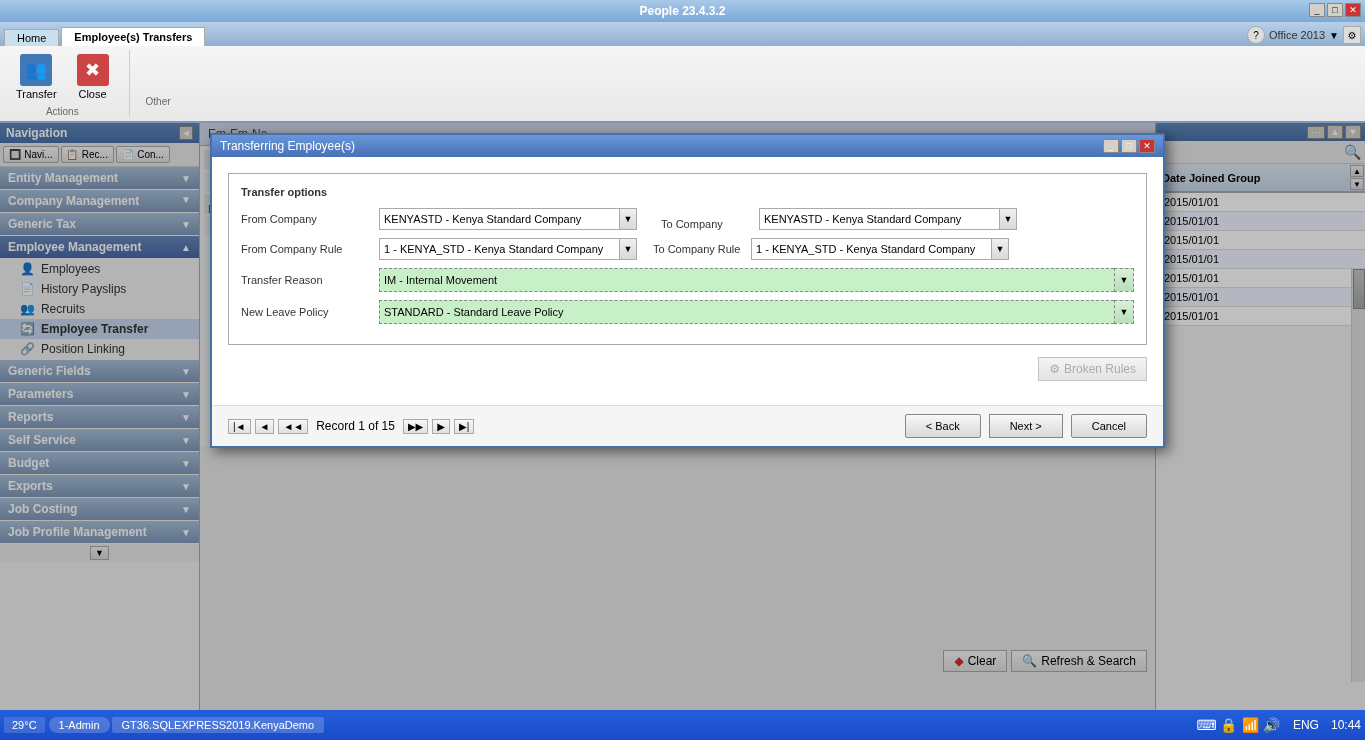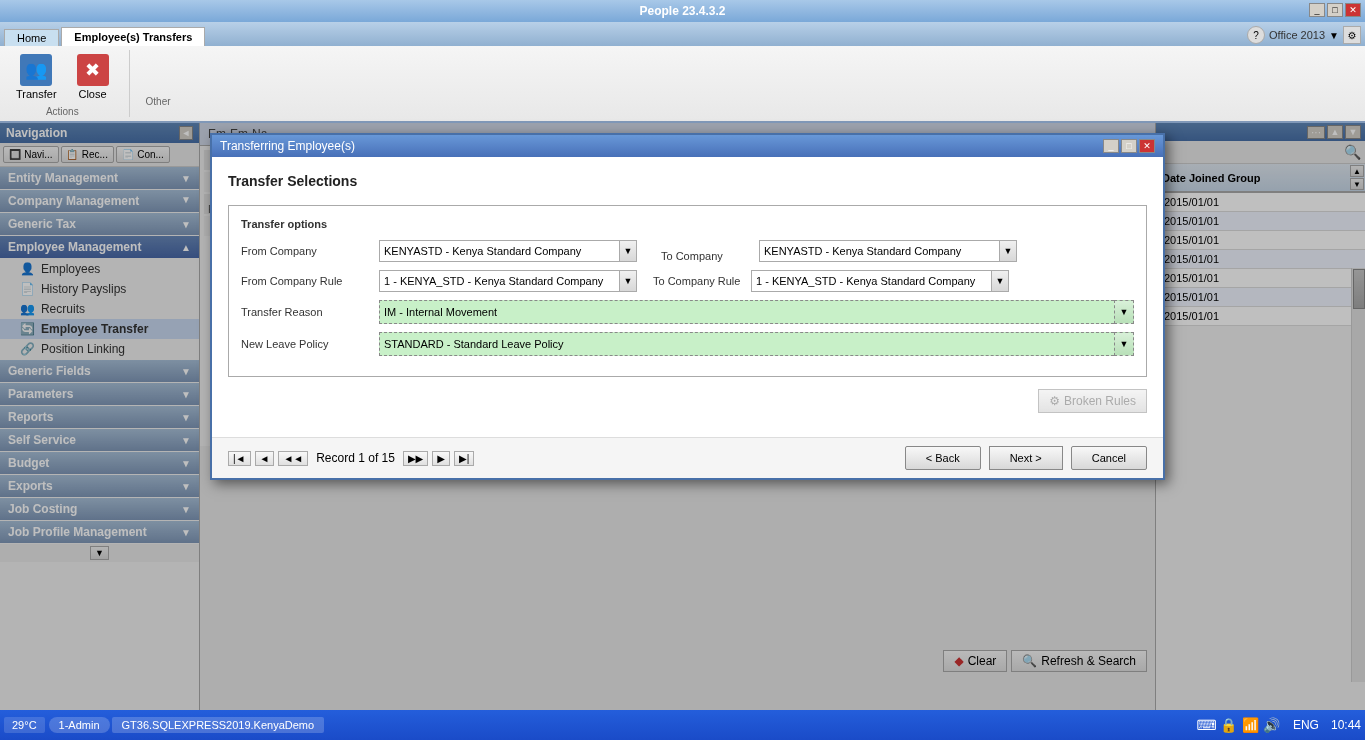--- a/index.html
+++ b/index.html
@@ -223,21 +223,20 @@
       <div style="background:linear-gradient(to bottom,#6898d8,#4870b8);color:white;padding:4px 8px;display:flex;align-items:center;justify-content:space-between;">
         <span style="font-size:12px;font-weight:normal;">Transferring Employee(s)</span>
         <div style="display:flex;gap:2px;">
           <div style="width:16px;height:14px;background:#d4d0c8;border:1px solid #888;cursor:pointer;display:flex;align-items:center;justify-content:center;font-size:9px;">_</div>
           <div style="width:16px;height:14px;background:#d4d0c8;border:1px solid #888;cursor:pointer;display:flex;align-items:center;justify-content:center;font-size:9px;">□</div>
           <div style="width:16px;height:14px;background:#cc3333;color:white;border:1px solid #888;cursor:pointer;display:flex;align-items:center;justify-content:center;font-size:9px;">✕</div>
         </div>
       </div>
 
       <div style="padding:16px;background:white;">
-        <div style="font-size:14px;font-weight:bold;margin-bottom:16px;color:#222;">Transfer Selections</div>
 
         <div style="border:1px solid #aaa;padding:12px;margin-bottom:12px;">
           <div style="font-size:11px;font-weight:bold;color:#333;margin-bottom:10px;">Transfer options</div>
 
           <div style="display:flex;align-items:center;margin-bottom:8px;gap:24px;">
             <div style="display:flex;align-items:center;gap:8px;">
               <span style="width:130px;font-size:11px;color:#333;flex-shrink:0;">From Company</span>
               <div style="display:flex;align-items:center;">
                 <input type="text" style="height: 22px; border-top: 1px solid rgb(170, 170, 170); border-bottom: 1px solid rgb(170, 170, 170); border-left: 1px solid rgb(170, 170, 170); border-image: initial; padding: 1px 4px; font-size: 11px; background: white; width: 240px; border-right: none;" value="KENYASTD - Kenya Standard Company" readonly="">
                 <div style="height:22px;width:18px;background:linear-gradient(to bottom,#f0f0f0,#d8d8d8);border:1px solid #aaa;cursor:pointer;display:flex;align-items:center;justify-content:center;font-size:9px;">▼</div>

